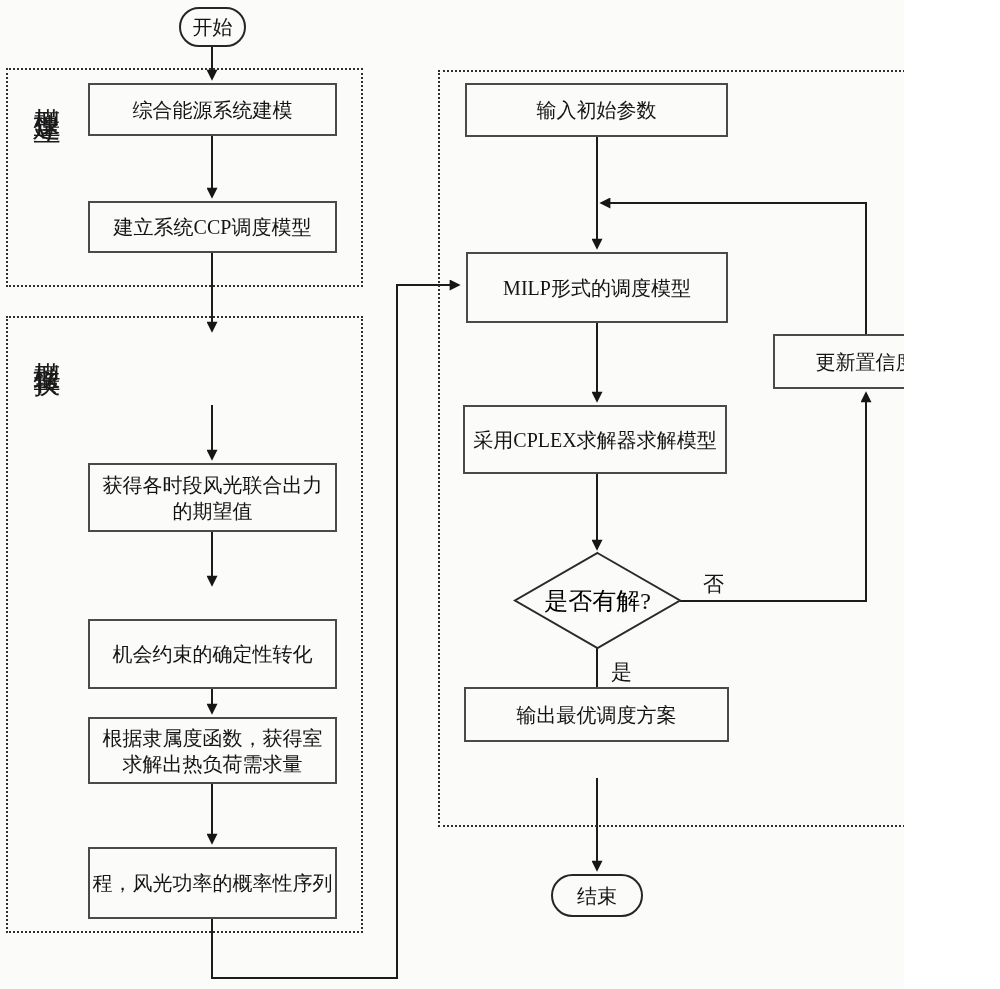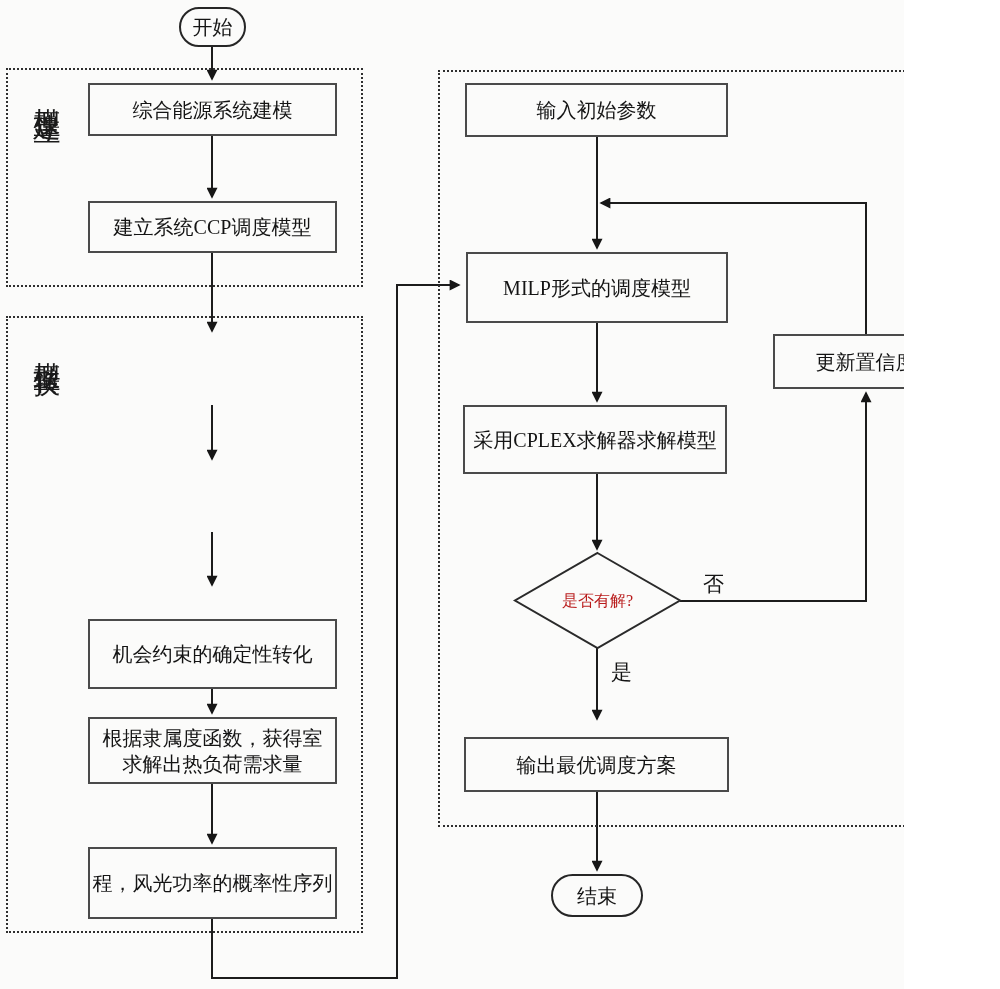--- a/index.html
+++ b/index.html
@@ -18,21 +18,21 @@
     text-align:center; font-size:20px; line-height:26px; color:#141414;
   }
   .stadium { border-radius:22px; border-color:#262626; }
   .vlabel {
     position:absolute; writing-mode:vertical-rl; text-orientation:upright;
     font-size:27px; letter-spacing:3px; color:#1a1a1a; line-height:1;
   }
   .elabel { position:absolute; font-size:21px; color:#141414; }
   .diamond-label {
     position:absolute; left:520px; top:589px; width:155px; height:24px;
-    display:flex; align-items:center; justify-content:center; font-size:16px; color:#b91c1c;text-align:center;
+    display:flex; align-items:center; justify-content:center; font-size:24px; color:#000000;text-align:center;
   }
   .l1,.l2 { display:block; }
 </style>
 </head>
 <body>
 
 <div class="canvas">
 
   <svg class="wires" viewBox="0 0 1000 989" xmlns="http://www.w3.org/2000/svg">
     <defs>
@@ -75,20 +75,24 @@
     <span>结束</span>
   </div>
 
   <div class="node" style="left:88px;top:83px;width:249px;height:53px">
     <span>综合能源系统建模</span>
   </div>
   <div class="node" style="left:88px;top:201px;width:249px;height:52px">
     <span>建立系统CCP调度模型</span>
   </div>
 
+  <div class="node" style="left:88px;top:463px;width:249px;height:69px">
+    <span class="l1">获得各时段风光联合出力</span>
+    <span class="l2">的期望值</span>
+  </div>
   <div class="node" style="left:88px;top:619px;width:249px;height:70px">
     <span>机会约束的确定性转化</span>
   </div>
   <div class="node" style="left:88px;top:717px;width:249px;height:67px">
     <span class="l1">根据隶属度函数，获得室</span>
     <span class="l2">求解出热负荷需求量</span>
   </div>
   <div class="node" style="left:88px;top:847px;width:249px;height:72px">
     <span class="l2">程，风光功率的概率性序列</span>
   </div>
@@ -98,21 +102,21 @@
   </div>
   <div class="node" style="left:466px;top:252px;width:262px;height:71px">
     <span>MILP形式的调度模型</span>
   </div>
   <div class="node" style="left:773px;top:334px;width:185px;height:55px">
     <span>更新置信度</span>
   </div>
   <div class="node" style="left:463px;top:405px;width:264px;height:69px">
     <span>采用CPLEX求解器求解模型</span>
   </div>
-  <div class="node" style="left:464px;top:737px;width:265px;height:55px">
+  <div class="node" style="left:464px;top:687px;width:265px;height:55px">
     <span>输出最优调度方案</span>
   </div>
 
   <div class="diamond-label">是否有解?</div>
   <div class="elabel" style="left:703px;top:570px">否</div>
   <div class="elabel" style="left:611px;top:658px">是</div>
 
 </div>
 
 </body></html>

